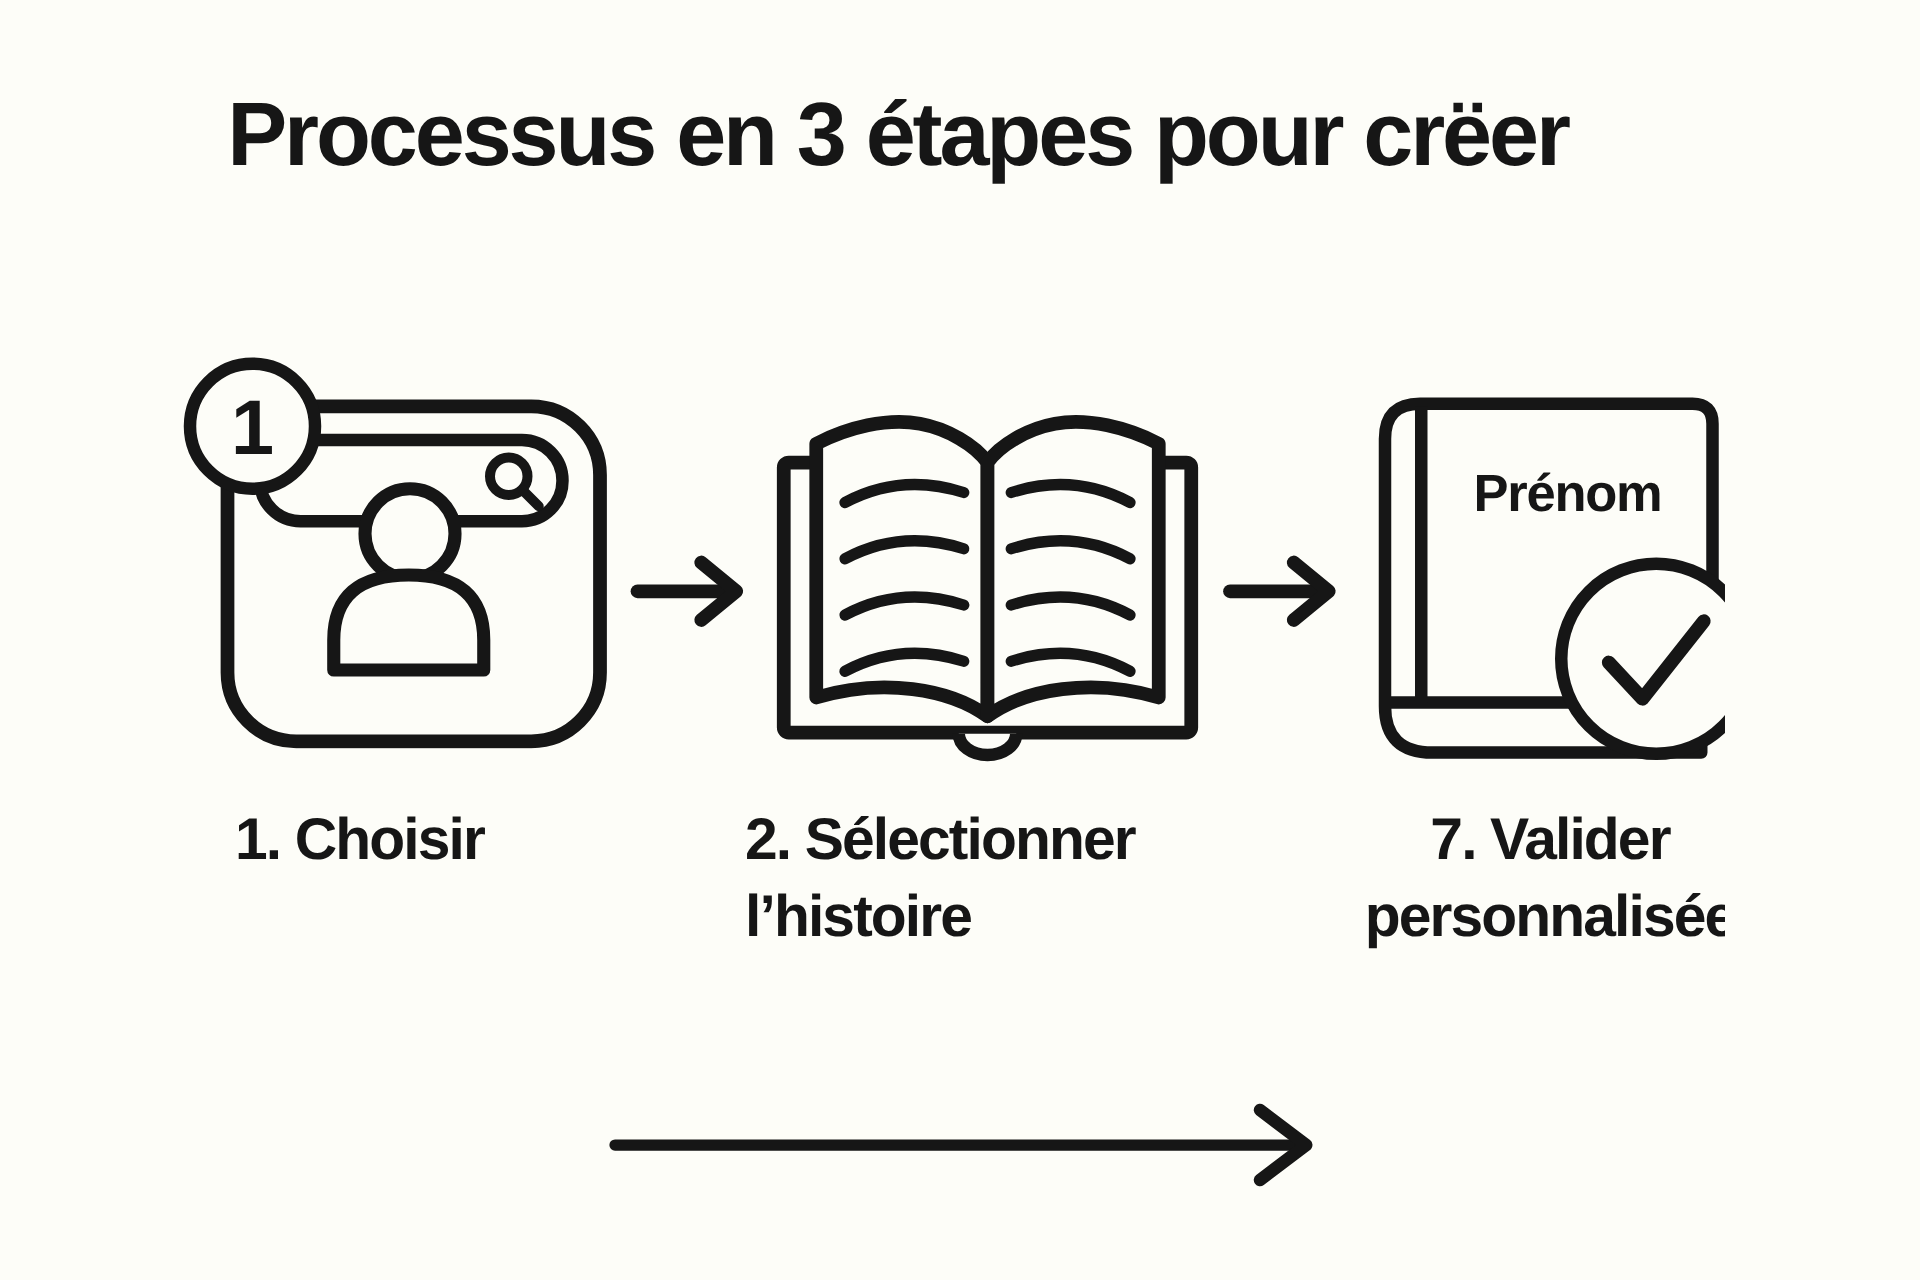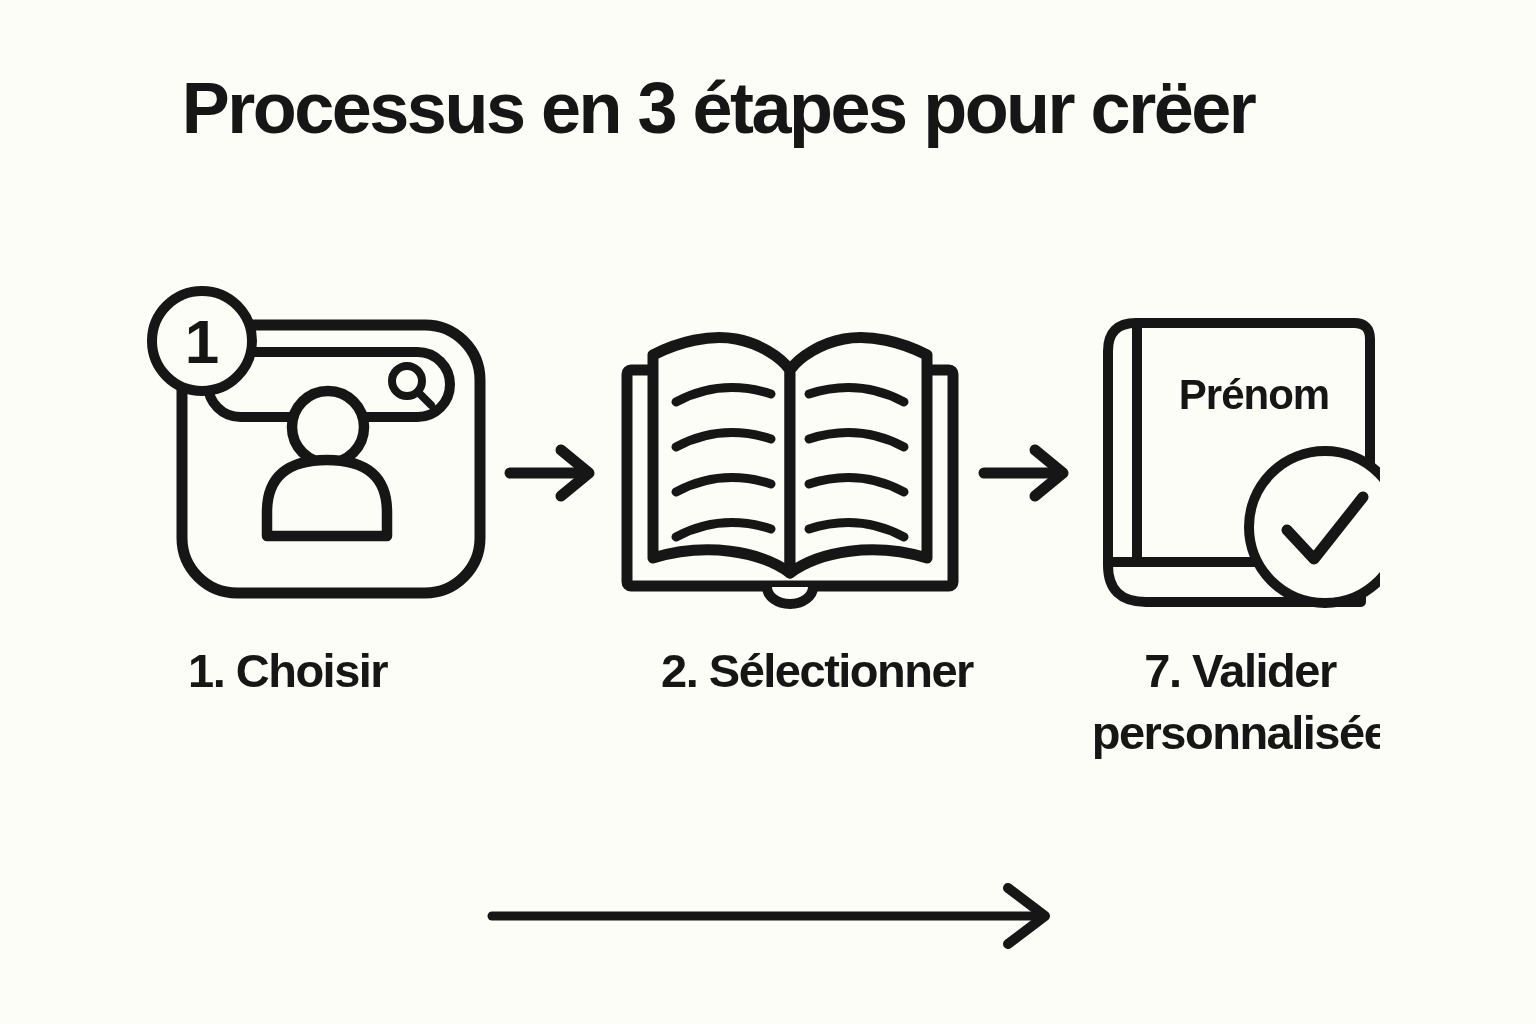--- a/index.html
+++ b/index.html
@@ -13,21 +13,21 @@
     text-align:center;padding-left:56px;
     font-weight:bold;font-size:72px;line-height:73px;letter-spacing:-2.5px;
   }
   .title span{display:block;}
   .step-label{
     position:absolute;top:640px;
     font-weight:bold;font-size:47px;line-height:62px;letter-spacing:-1.5px;
   }
   .step-label span{display:block;}
   #label-step1{left:188px;text-align:left;}
-  #label-step2{left:617px;width:400px;text-align:center;}
+  #label-step2{left:596px;width:400px;}
   #label-step3{left:1040px;width:400px;text-align:center;}
   .icon-svg{position:absolute;}
   #icon-step1{left:146px;top:284px;}
   #icon-step2{left:618px;top:328px;}
   #icon-step3{left:1098px;top:315px;}
   #arrow-1{left:503px;top:441px;}
   #arrow-2{left:977px;top:441px;}
   #arrow-bottom{left:486px;top:877px;}
   .stroke{stroke:#161616;fill:none;}
   .fillbg{fill:#fdfdf8;}
@@ -99,20 +99,21 @@
       <circle class="stroke fillbg" cx="227" cy="212" r="76" stroke-width="10"></circle>
       <path class="stroke" d="M189 215 L216 244 L265 182" stroke-width="11" stroke-linecap="round" stroke-linejoin="round"></path>
     </g>
   </svg>
 
   <div id="label-step1" class="step-label">
     <span>1. Choisir</span>
   </div>
   <div id="label-step2" class="step-label">
     <span>2. Sélectionner</span>
+    <span>l’histoire</span>
   </div>
   <div id="label-step3" class="step-label">
     <span>7. Valider</span>
     <span>personnalisée</span>
   </div>
 
   <svg id="arrow-bottom" class="icon-svg" width="570" height="78" viewBox="0 0 570 78">
     <line class="stroke" x1="6" y1="39" x2="552" y2="39" stroke-width="9" stroke-linecap="round"></line>
     <path class="stroke" d="M522 11 L559 39 L522 67" stroke-width="10" stroke-linecap="round" stroke-linejoin="round"></path>
   </svg>

